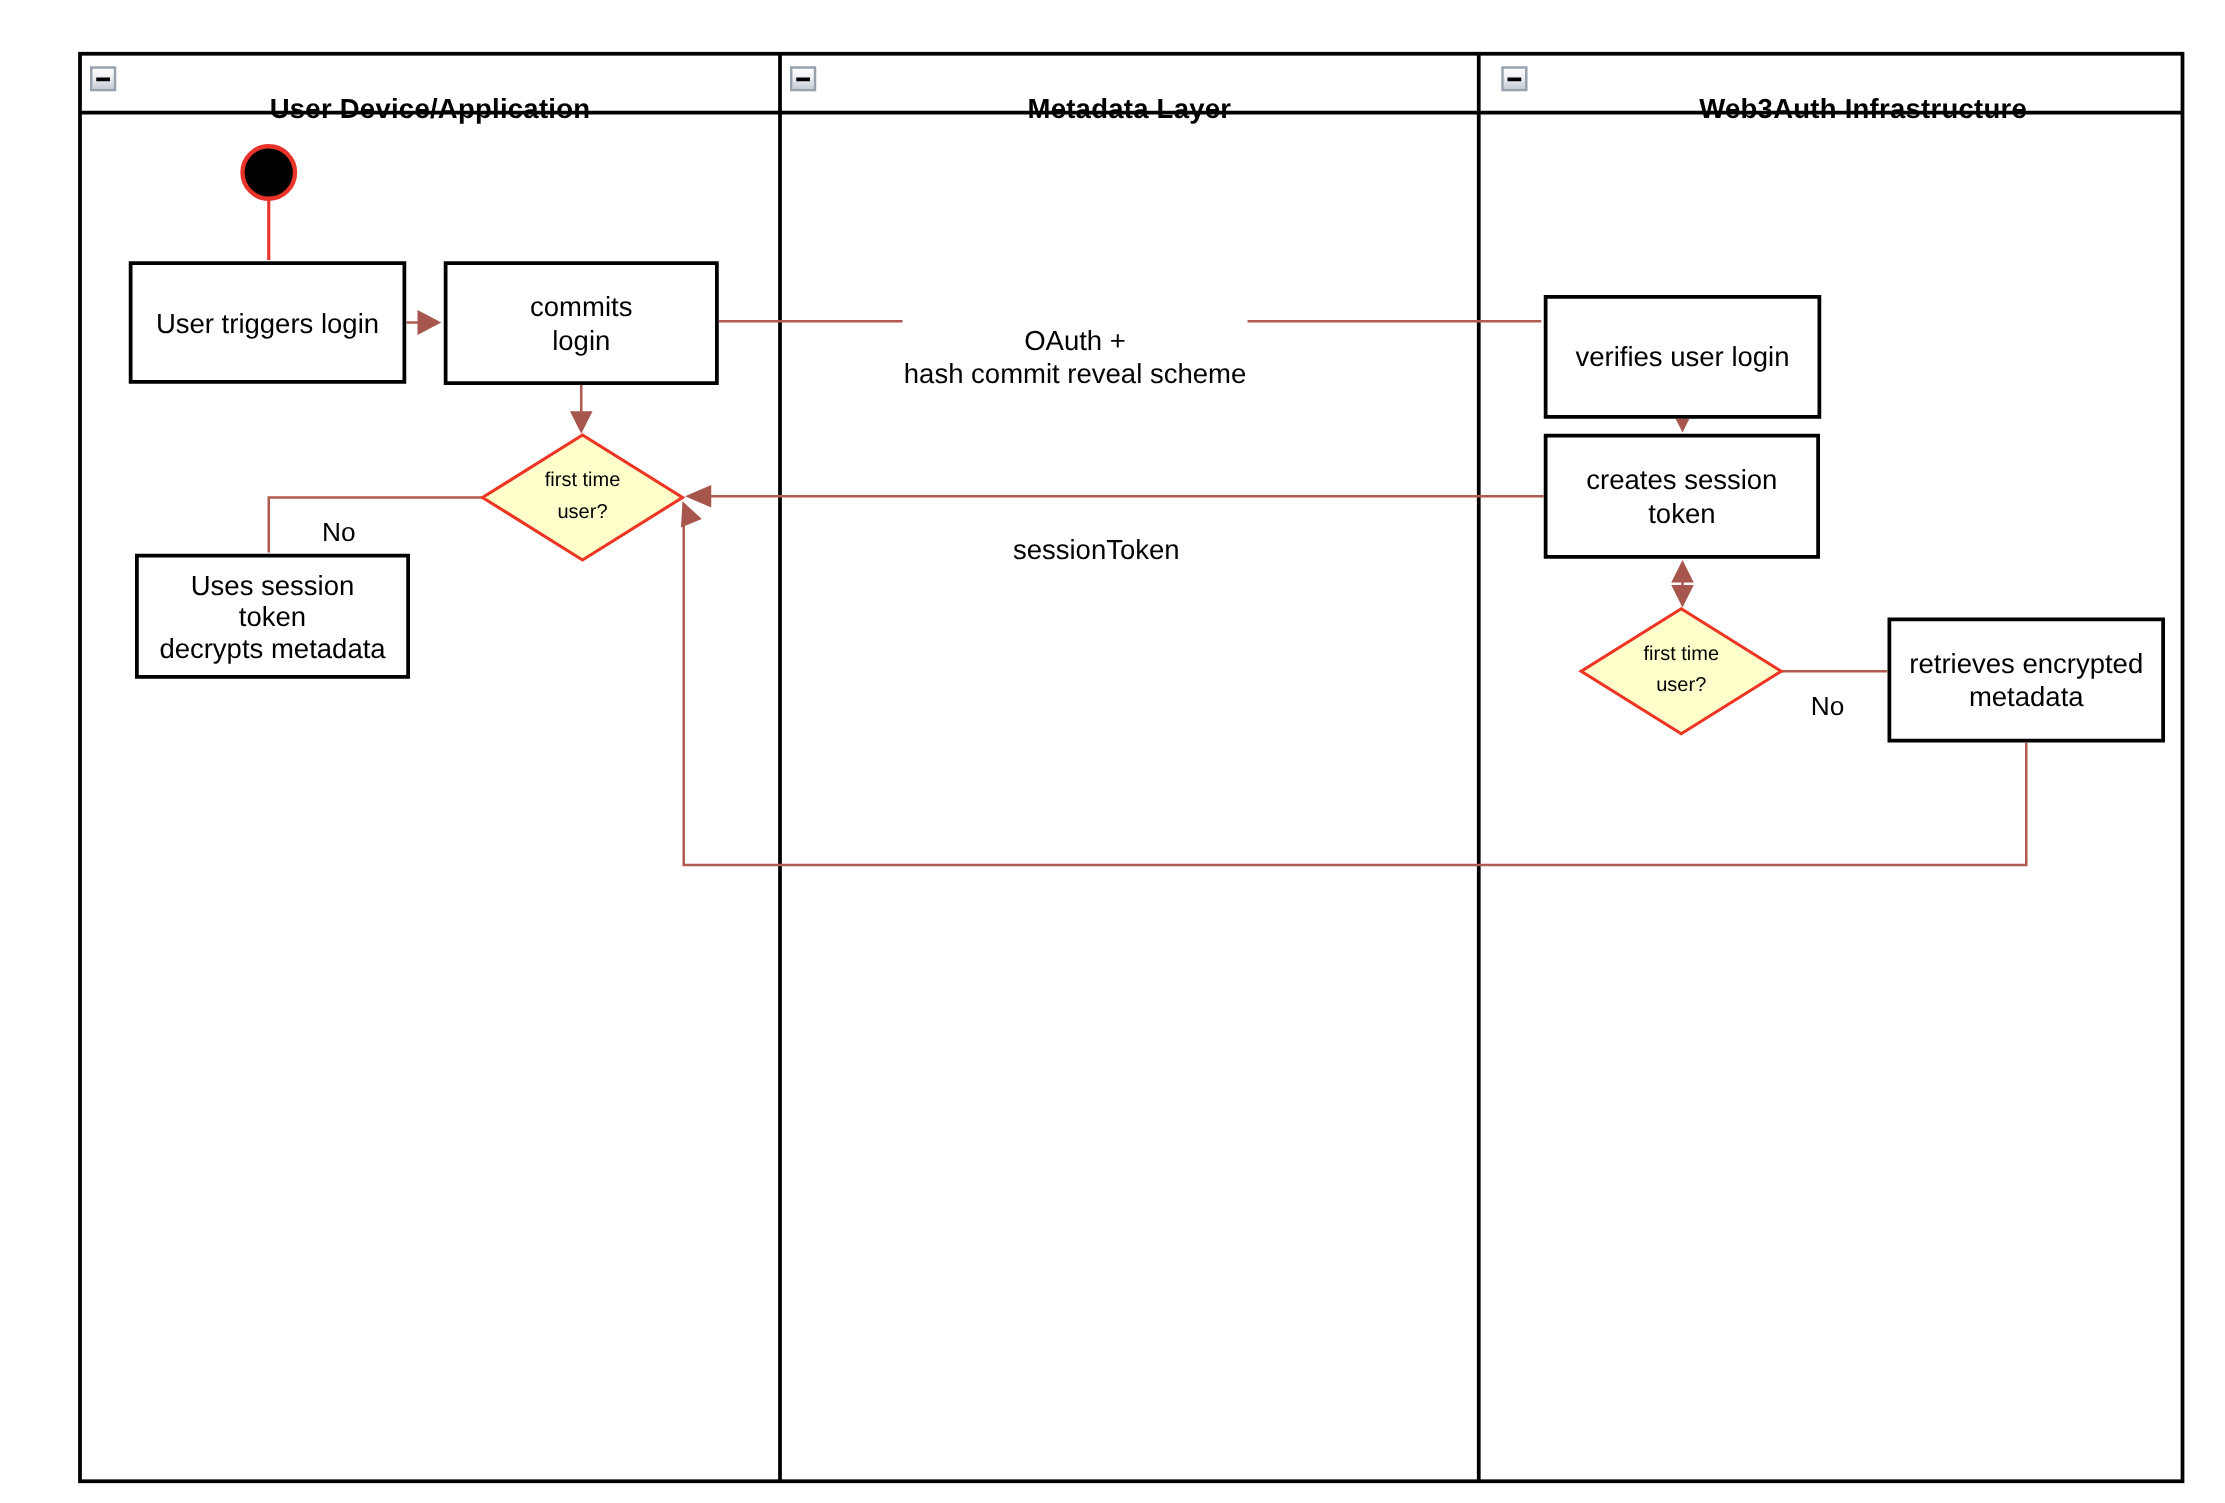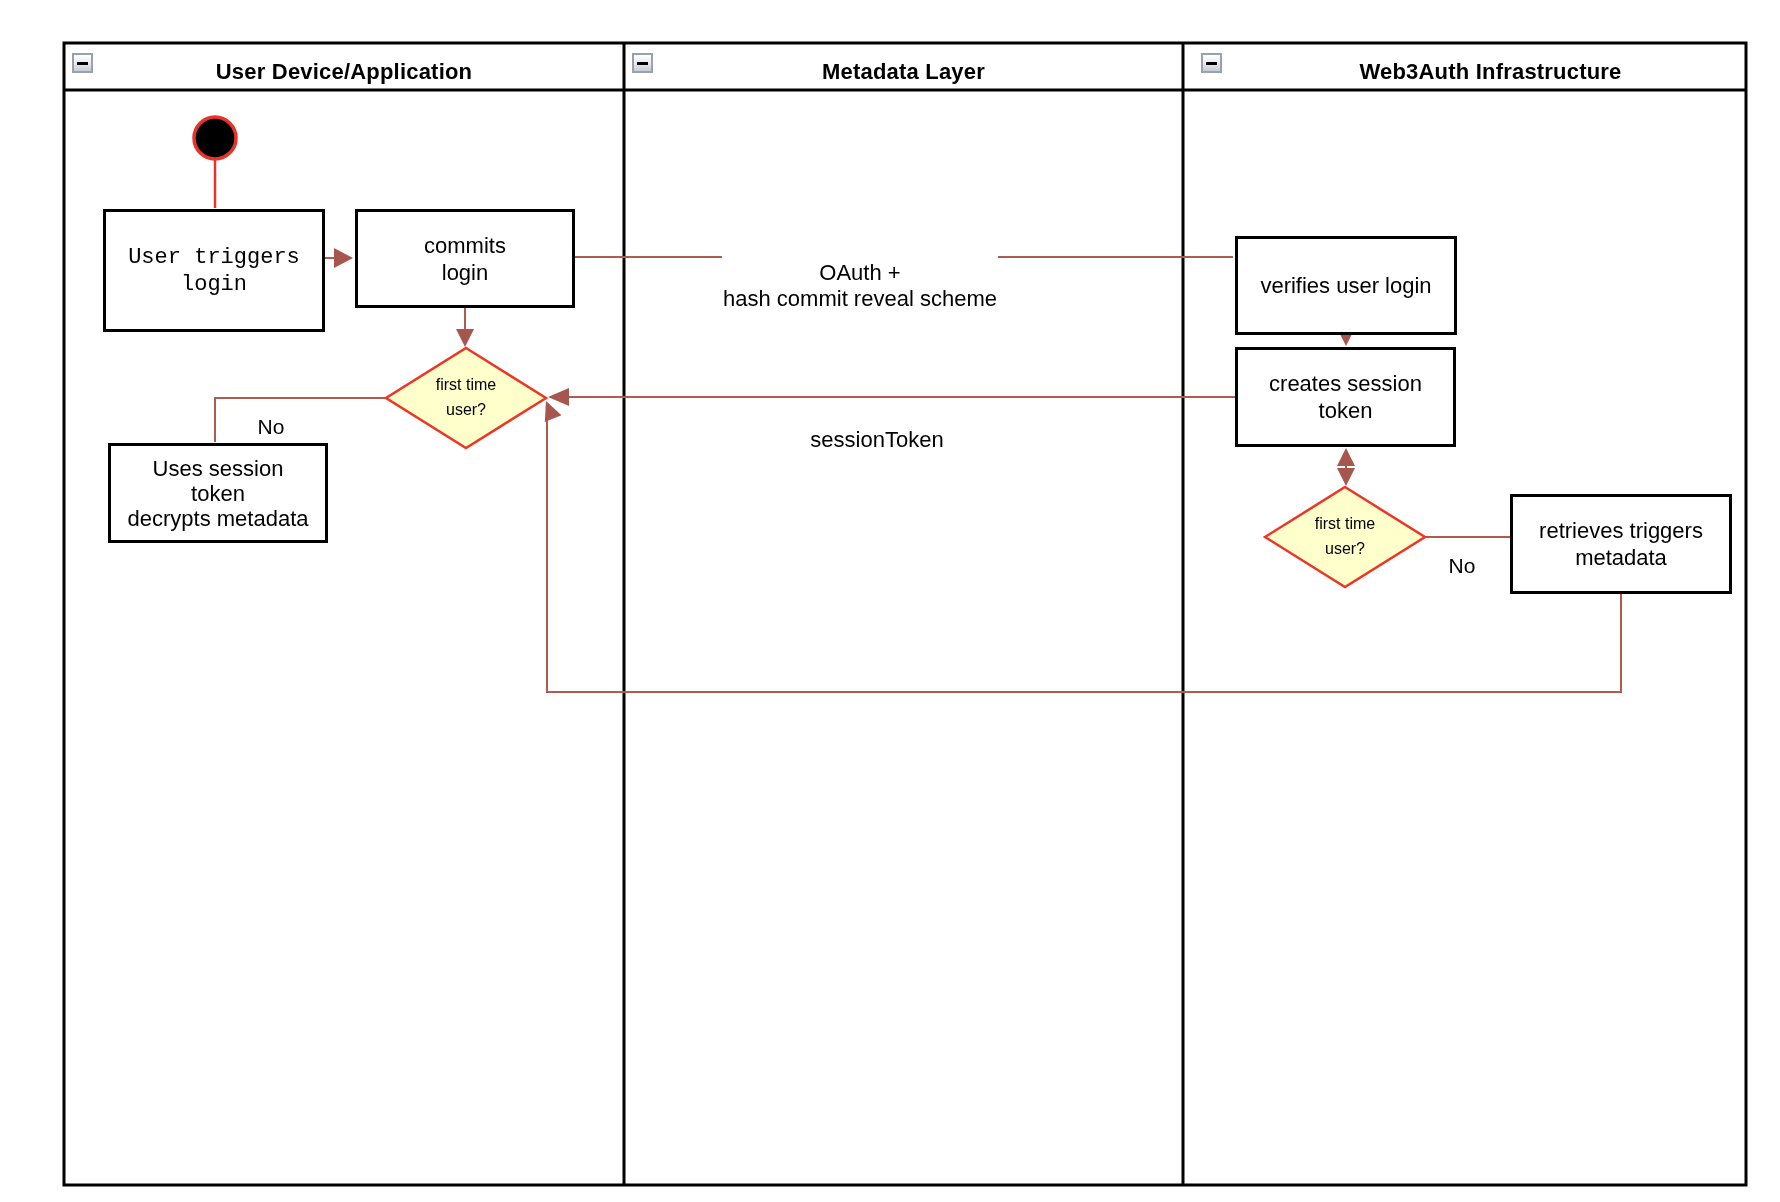--- a/index.html
+++ b/index.html
@@ -13,21 +13,21 @@
   .frame    { fill:none; stroke:#000; stroke-width:3; }
   .divider  { stroke:#000; stroke-width:3; }
   .line     { stroke:var(--connector,#b05a50); stroke-width:2; fill:none; }
   .startline{ stroke:var(--start-border,#e8332a); stroke-width:2.5; fill:none; }
   .arrow    { fill:var(--arrowhead,#a6564c); stroke:none; }
   .decision { fill:var(--decision-fill,#ffffcc); stroke:var(--decision-border,#ee3524); stroke-width:2.5; stroke-linejoin:miter; }
   .startdot { fill:var(--start-fill,#000); stroke:var(--start-border,#e8332a); stroke-width:3.5; }
 
   .lane-header {
     position:absolute; top:43px; height:57px;
-    display:flex; align-items:center; justify-content:center;
+    display:flex; align-items:flex-end; justify-content:center;
   }
   .lane-title { font-size:22px; font-weight:bold; letter-spacing:0.2px; }
   .collapse-btn {
     position:absolute; left:8px; top:10px; width:21px; height:20px;
     box-sizing:border-box; border:2px solid #98a2ae;
     background:linear-gradient(180deg,#ffffff 0%,#eceef2 45%,#c6ccd5 100%);
     display:flex; align-items:center; justify-content:center; cursor:pointer;
   }
   .collapse-btn .bar { display:block; width:11px; height:3px; background:#000; }
 
@@ -104,21 +104,21 @@
       </div>
     <span class="lane-title">Metadata Layer</span>
   </div>
   <div class="lane-header" style="left:1193px; width:563px;padding-left:16px;">
     <div class="collapse-btn">
         <span class="bar"></span>
       </div>
     <span class="lane-title">Web3Auth Infrastructure</span>
   </div>
 
-  <div class="activity" style="left:103px; top:209px; width:222px; height:123px;font-family:Liberation Mono, monospace;">
+  <div class="activity" style="left:103px; top:209px; width:222px; height:98px;">
     <div>User triggers login</div>
   </div>
 
   <div class="activity" style="left:355px; top:209px; width:220px; height:99px;">
     <div>commits</div>
     <div>login</div>
   </div>
 
   <div class="activity" style="left:108px; top:443px; width:220px; height:100px; line-height:25px;">
     <div>Uses session</div>
@@ -129,21 +129,21 @@
   <div class="activity" style="left:1235px; top:208px; width:222px; height:99px;margin-top:28px;">
     <div>verifies user login</div>
   </div>
 
   <div class="activity" style="left:1235px; top:347px; width:221px; height:100px;">
     <div>creates session</div>
     <div>token</div>
   </div>
 
   <div class="activity" style="left:1510px; top:494px; width:222px; height:100px;">
-    <div>retrieves triggers</div>
+    <div>retrieves encrypted</div>
     <div>metadata</div>
   </div>
 
   <div class="dlabel" style="left:466px; top:397px;">
     <div>first time</div>
     <div>user?</div>
   </div>
   <div class="dlabel" style="left:1345px; top:536px;">
     <div>first time</div>
     <div>user?</div>

